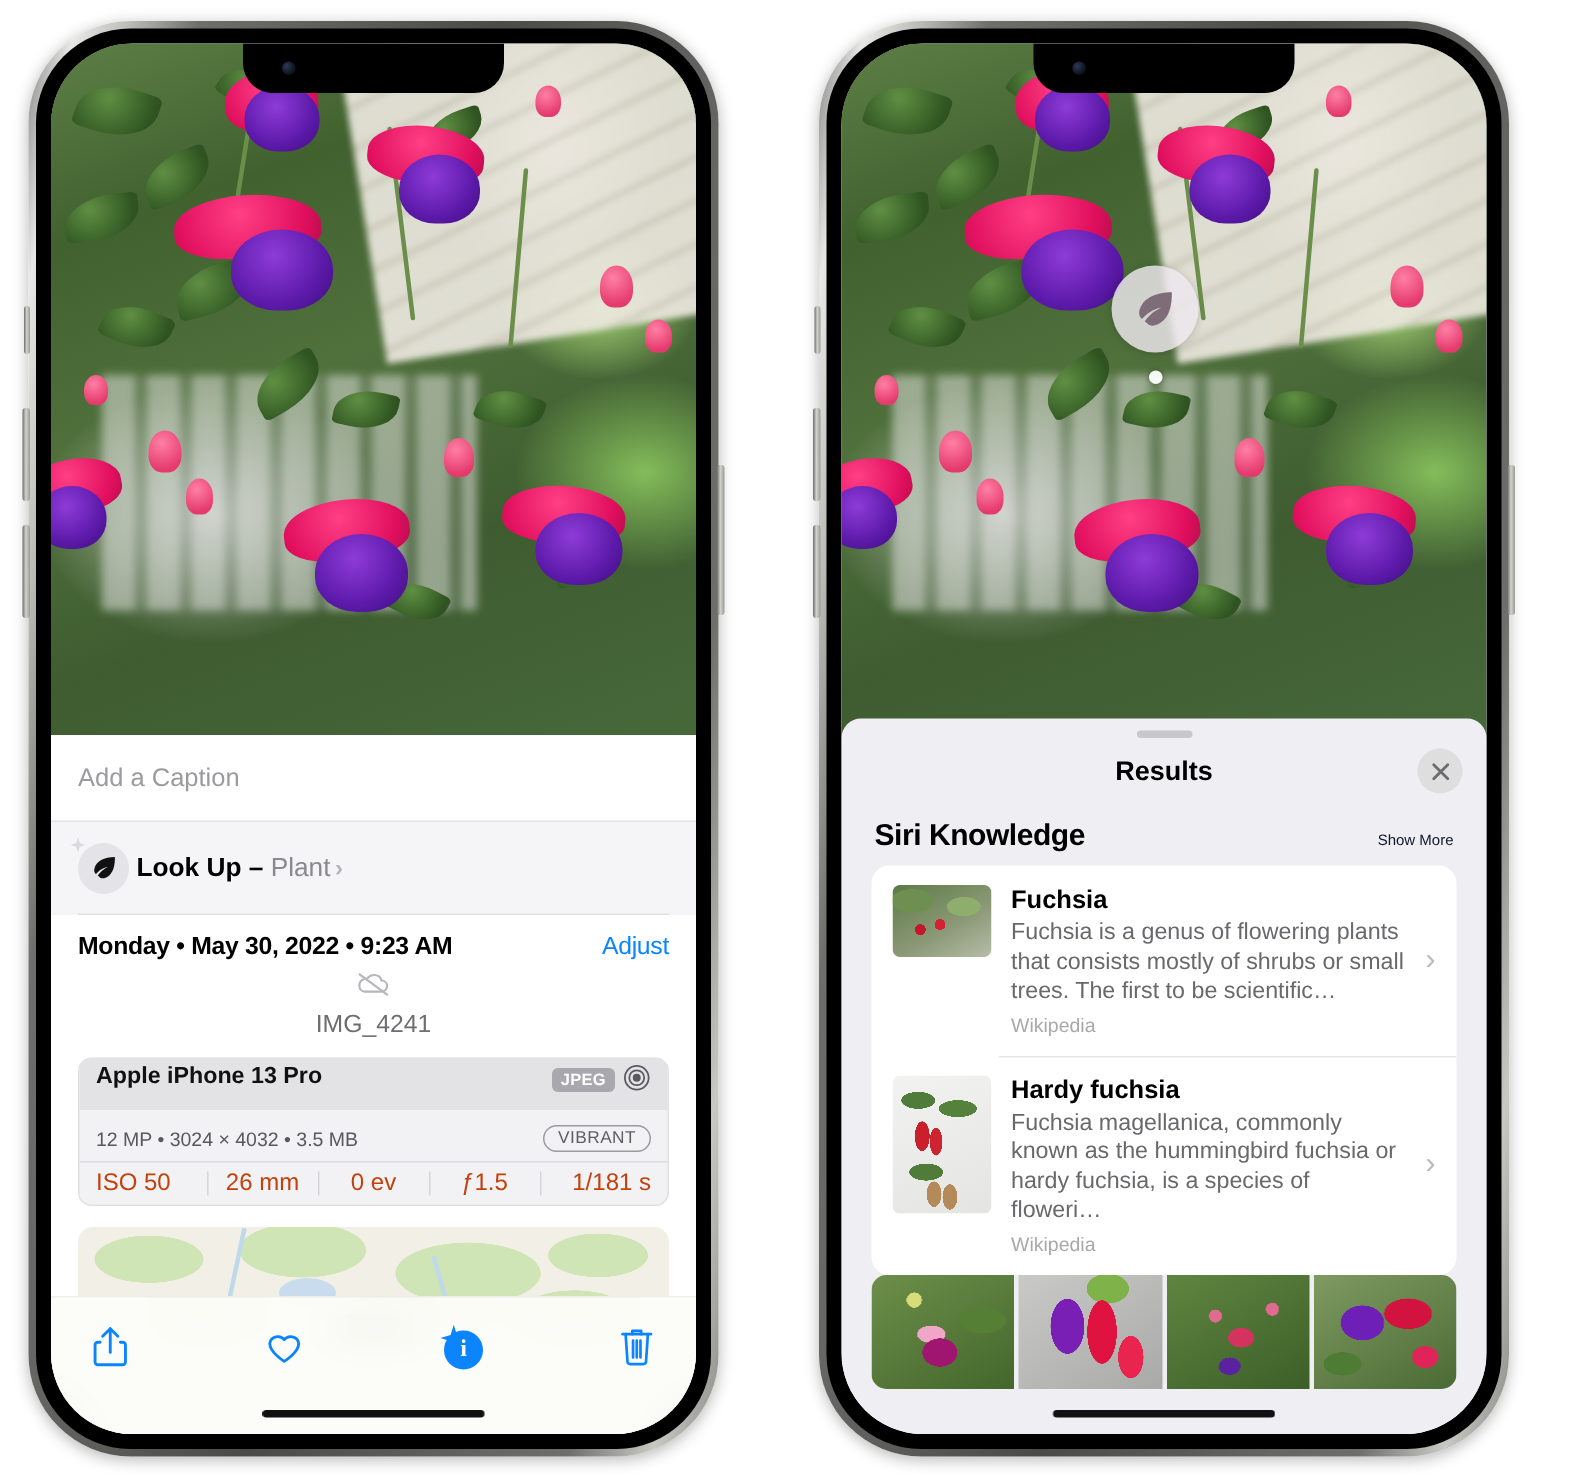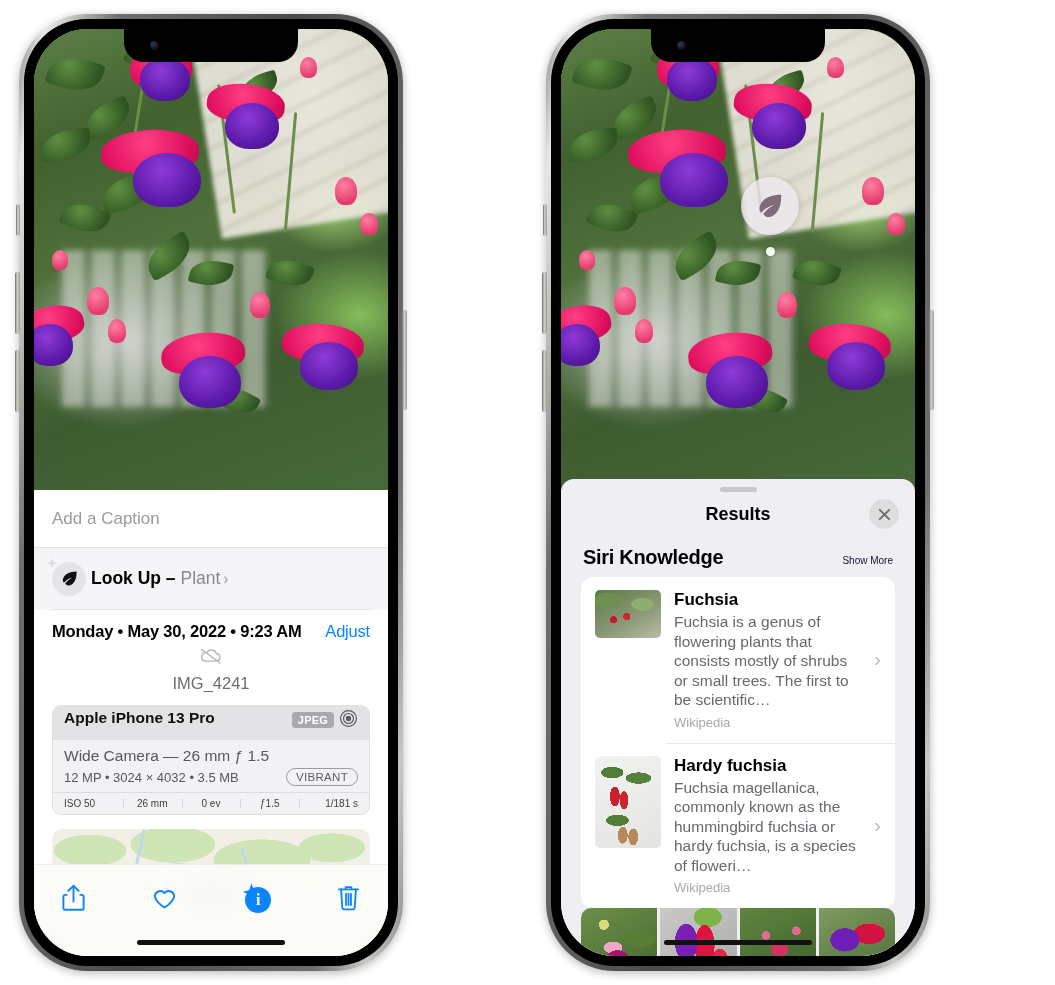--- a/index.html
+++ b/index.html
@@ -6,21 +6,21 @@
   html, body {
     width: 1055px; height: 985px;
     background: #ffffff;
     font-family: "Liberation Sans", sans-serif;
     overflow: hidden;
   }
   .stage { position: relative; width: 1055px; height: 985px; }
 
   
   .phone {
-    position: absolute; top: 14px; width: 384px; height: 957px;
+    position: absolute; top: 14px; width: 460px; height: 957px;
     border-radius: 68px;
     background: linear-gradient(100deg,#7d7d7d 0%,#e8e8e6 5%,#b9b9b4 11%,#6e6e6c 18%,#4a4a48 50%,#6e6e6c 84%,#c9c9c4 93%,#8a8a86 100%);
     padding: 5px;
     box-shadow: 0 2px 10px rgba(0,0,0,.28);
   }
   .phone.left { left: 19px; }
   .phone.right { left: 546px; }
   .phone-inner {
     position: relative; width: 100%; height: 100%;
     border-radius: 63px; background: #000; padding: 10px;
@@ -175,21 +175,21 @@
   .exif-l2 { font-size:13px; color:#58585d; }
   .vibrant {
     border:1px solid #9b9ba1; color:#5e5e63; font-size:11.5px;
     border-radius:10px; padding: 2px 9px; letter-spacing:.3px;
   }
   .exif-foot {
     display:flex; align-items:center; border-top:1px solid #dcdce0;
     padding: 5px 8px; gap:0;
   }
   .exif-foot .cell {
-    flex:1; text-align:center; font-size:10px; color:#404040; position:relative;
+    flex:1; text-align:center; font-size:16px; color:#c2410c; position:relative;
   }
   .exif-foot .cell + .cell::before {
     content:""; position:absolute; left:0; top:1px; bottom:1px; width:1px; background:#d6d6da;
   }
   .exif-foot .cell:first-child { text-align:left; padding-left:3px; }
   .exif-foot .cell:last-child { text-align:right; padding-right:3px; }
 
   .map-card {
     margin: 14px 18px 0 18px; height: 86px; border-radius: 10px; overflow:hidden;
     position:relative;
@@ -438,21 +438,20 @@
               <span class="exif-head-right">
                 <span class="jpeg-badge">JPEG</span>
                 <svg class="lens-icon" viewBox="0 0 24 24" fill="none" stroke="currentColor" stroke-width="1.5">
                   <circle cx="12" cy="12" r="10"></circle>
                     <circle cx="12" cy="12" r="6.3"></circle>
                     <circle cx="12" cy="12" r="2.6" fill="currentColor"></circle>
                 </svg>
               </span>
             </div>
             <div class="exif-body">
-              <div class="exif-l1">Wide Camera — 26 mm ƒ 1.5</div>
               <div class="exif-l2row">
                 <span class="exif-l2">12 MP • 3024 × 4032 • 3.5 MB</span>
                 <span class="vibrant">VIBRANT</span>
               </div>
             </div>
             <div class="exif-foot">
               <span class="cell">ISO 50</span>
               <span class="cell">26 mm</span>
               <span class="cell">0 ev</span>
               <span class="cell">ƒ1.5</span>

